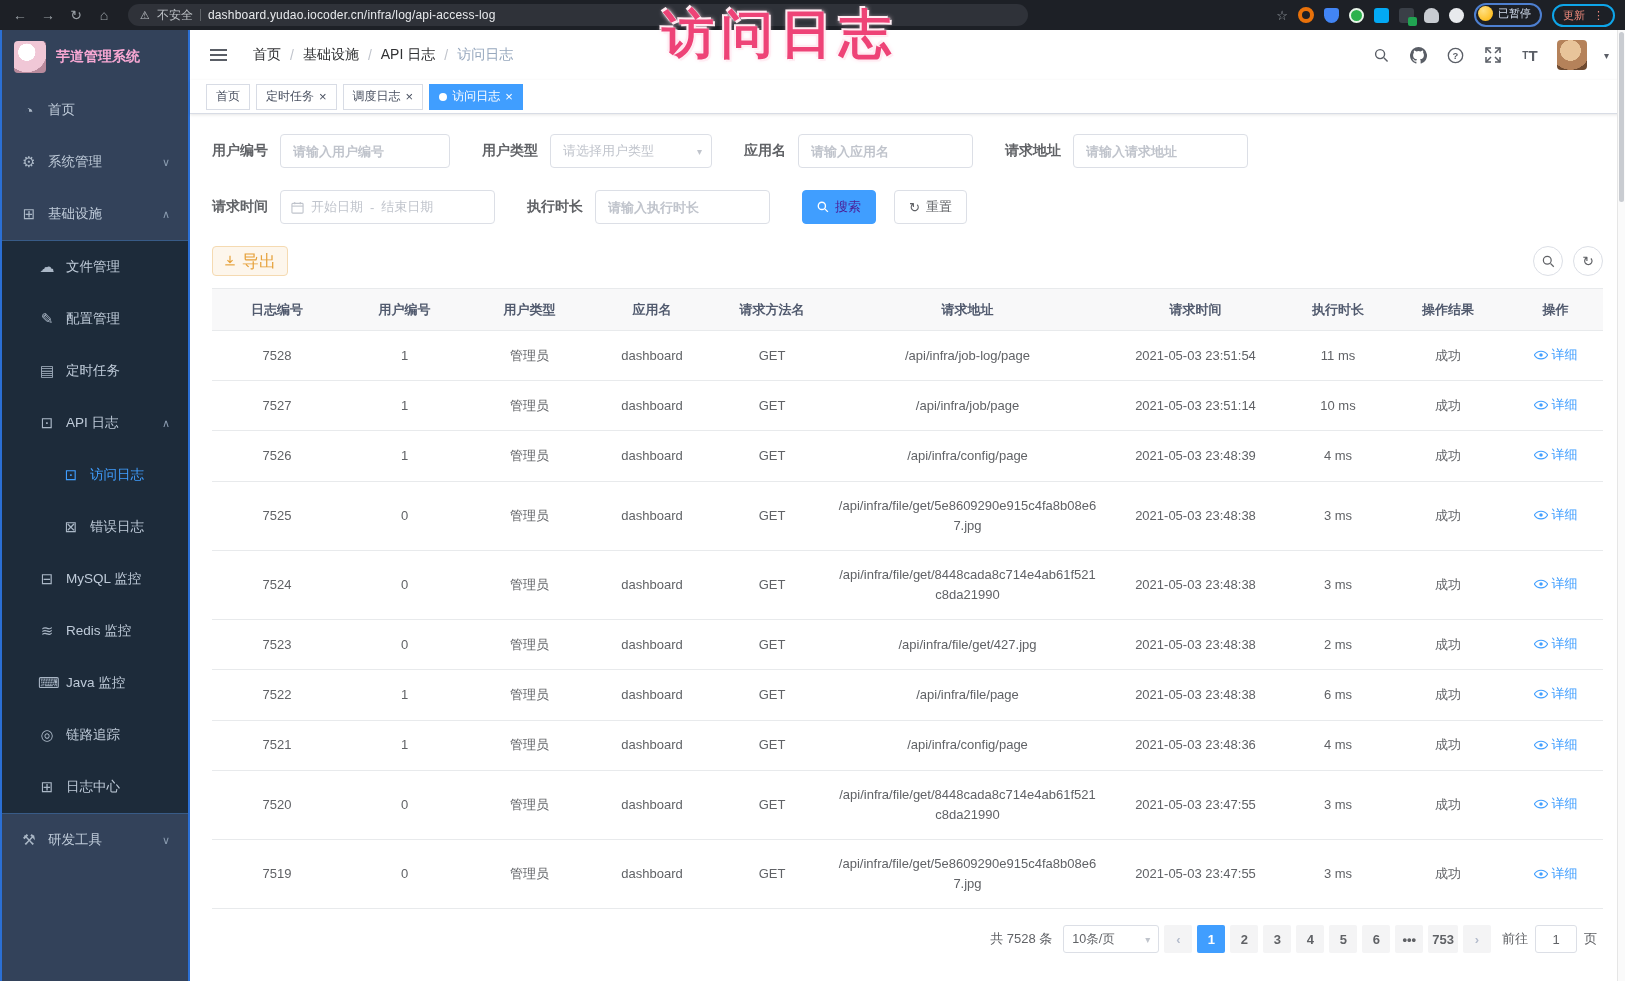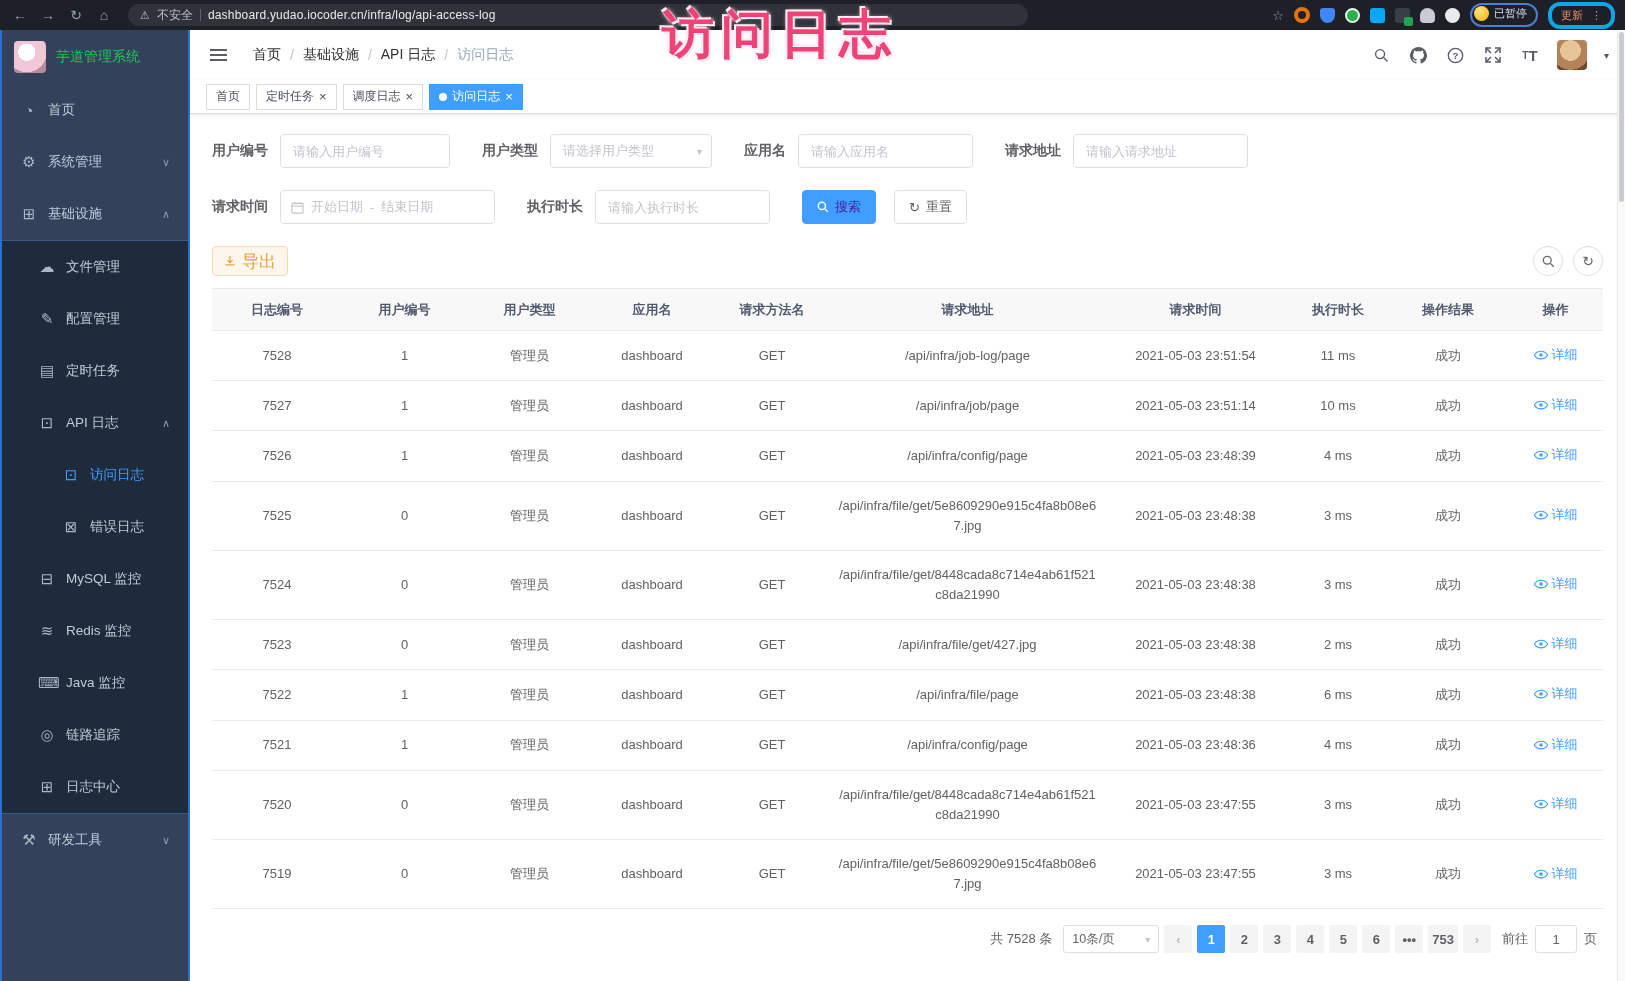--- a/index.html
+++ b/index.html
@@ -22,37 +22,37 @@
   .ext-orange { border: 4px solid #e8710a; background: transparent; width: 16px; height: 16px; }
   .ext-shield { background: #4285f4; border-radius: 3px 3px 50% 50%; }
   .ext-green { background: #2bb24c; border: 2px solid #e8f5e9; }
   .ext-puzzle { background: #03a9f4; border-radius: 3px; }
   .ext-grid { background: #3a3f47; border-radius: 3px; position: relative; }
   .ext-grid::after { content: ""; position: absolute; right: -3px; bottom: -3px; width: 9px; height: 9px; background: #21a452; border-radius: 2px; }
   .ext-ghost { background: #c8ccd2; border-radius: 50% 50% 4px 4px; }
   .ext-pin { background: #e8eaed; }
   .paused-pill { display: flex; align-items: center; gap: 5px; border: 2px solid #4d7fd0; border-radius: 12px; padding: 1px 9px 4px 2px; color: #d5dff0; font-size: 11px; text-align: center; }
   .emoji-face { width: 15px; height: 15px; border-radius: 50%; background: radial-gradient(circle at 35% 30%, #ffe082, #ffb300); }
-  .update-pill { display: flex; align-items: center; gap: 8px; border: 4px solid #0ea5e9; border-radius: 12px; padding: 2px 9px; color: #ef8a7c; font-size: 11px; }
+  .update-pill { display: flex; align-items: center; gap: 8px; border: 2px solid #0ea5e9; border-radius: 12px; padding: 2px 9px; color: #ef8a7c; font-size: 11px; }
   .update-pill .dots { color: #ef8a7c; font-size: 11px; }
 
   
   .watermark {
     position: absolute; left: 662px; top: 0px; z-index: 60;
     font-size: 52px; font-weight: 900; letter-spacing: 7px; color: #ee4377;
     text-shadow: 0 0 2px #ffffff, 0 0 5px #ffd9e6, 2px 2px 0 #fff0f5, -2px -2px 0 #fff0f5;
     pointer-events: none; font-family: "DejaVu Sans", sans-serif;
   }
 
   
   .app { display: flex; height: 951px; }
   .sidebar { width: 190px; flex-shrink: 0; background: #33425a; color: #bfcbd9; border-left: 2px solid #2b6fd4; border-right: 2px solid #2b6fd4; overflow: hidden; }
   .logo-row { height: 54px; display: flex; align-items: center; gap: 10px; padding: 0 12px; }
   .logo-img { width: 32px; height: 32px; border-radius: 4px; background: radial-gradient(circle at 40% 35%, #ffffff 0 30%, #f0c7d6 31% 70%, #b98b9d 71%); }
-  .logo-title { color: #22c55e; font-size: 14px; font-weight: 400; white-space: nowrap; }
+  .logo-title { color: #f9a8d4; font-size: 14px; font-weight: 700; white-space: nowrap; }
   .mrow { height: 52px; display: flex; align-items: center; gap: 10px; padding: 0 18px; font-size: 13.5px; cursor: pointer; white-space: nowrap; }
   .mrow .mi { width: 18px; text-align: center; font-size: 15px; color: #aab7c6; flex-shrink: 0; }
   .mrow .arrow { margin-left: auto; font-size: 11px; color: #8b9cb0; }
   .submenu { background: #1d2b3a; border-top: 1px solid rgba(90,150,230,.45); border-bottom: 1px solid rgba(90,150,230,.45); }
   .submenu .mrow { padding-left: 36px; }
   .submenu .mrow.deep { padding-left: 60px; }
   .mrow.active, .mrow.active .mi { color: #409eff; }
 
   .main { flex: 1; display: flex; flex-direction: column; background: #fff; min-width: 0; }
 
@@ -74,21 +74,21 @@
   .tag { height: 26px; display: inline-flex; align-items: center; gap: 5px; padding: 0 9px; border: 1px solid #d8dce5; background: #fff; color: #495060; font-size: 12px; cursor: pointer; }
   .tag .x { font-size: 13px; line-height: 1; }
   .tag.active { background: #409eff; border-color: #409eff; color: #fff; }
   .tag.active .dot { width: 8px; height: 8px; border-radius: 50%; background: #fff; display: inline-block; }
 
   
   .content { flex: 1; padding: 20px 22px 0; position: relative; }
   .frow { display: flex; align-items: center; margin-bottom: 22px; }
   .fitem { display: flex; align-items: center; margin-right: 32px; }
   .flabel { font-size: 14px; font-weight: 700; color: #606266; margin-right: 12px; white-space: nowrap; }
-  .tin { height: 34px; border: 1px solid #dcdfe6; border-radius: 4px; padding: 10px 12px; font-size: 13px; color: #606266; background: #fff; outline: none; font-family: inherit; }
+  .tin { height: 34px; border: 1px solid #dcdfe6; border-radius: 4px; padding: 10px 12px; font-size: 13px; color: #606266; background: #fff; outline: none; font-family: inherit; font-weight: bold; }
   .tin::placeholder { color: #c0c4cc; }
   .w170 { width: 170px; } .w155 { width: 162px; } .w175 { width: 175px; }
   .fake-select { height: 34px; border: 1px solid #dcdfe6; border-radius: 4px; padding: 0 9px 0 12px; font-size: 13px; color: #c0c4cc; background: #fff; display: flex; align-items: center; justify-content: space-between; cursor: pointer; }
   .fake-select .sel-caret { color: #c0c4cc; font-size: 10px; }
   .date-range { width: 215px; height: 34px; border: 1px solid #dcdfe6; border-radius: 4px; display: flex; align-items: center; gap: 7px; padding: 0 10px; font-size: 13px; color: #c0c4cc; background: #fff; cursor: pointer; }
   .btn { height: 34px; border-radius: 4px; padding: 0 14px; font-size: 13px; display: inline-flex; align-items: center; gap: 6px; cursor: pointer; border: 1px solid transparent; font-family: inherit; }
   .btn-primary { background: #409eff; border-color: #409eff; color: #4c1d95; }
   .btn-plain { background: #fff; border-color: #dcdfe6; color: #606266; }
   .btn-warn { background: #fdf6ec; border-color: #f5dab1; color: #e6a23c; height: 30px; padding: 0 11px; font-size: 17px; }
   .toolbar-row { display: flex; align-items: center; justify-content: space-between; margin-bottom: 12px; }

